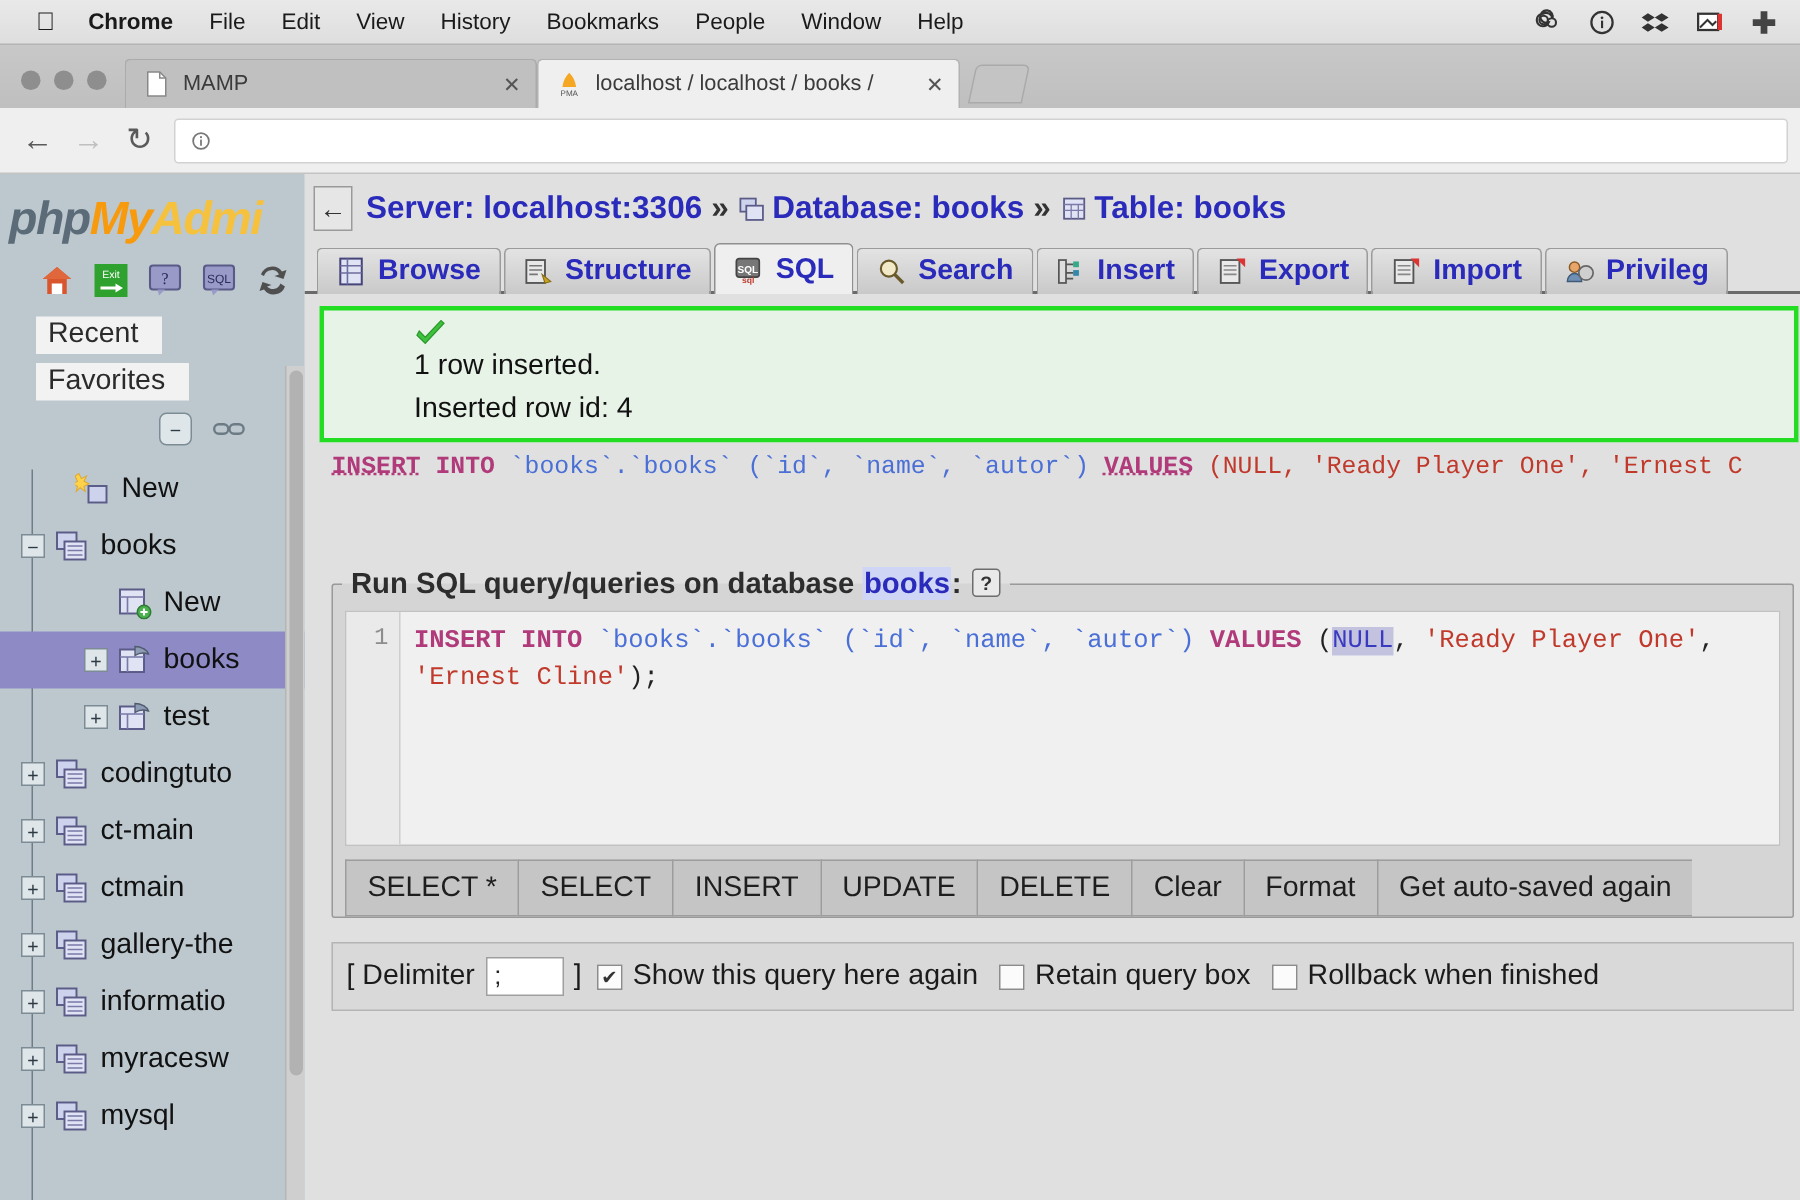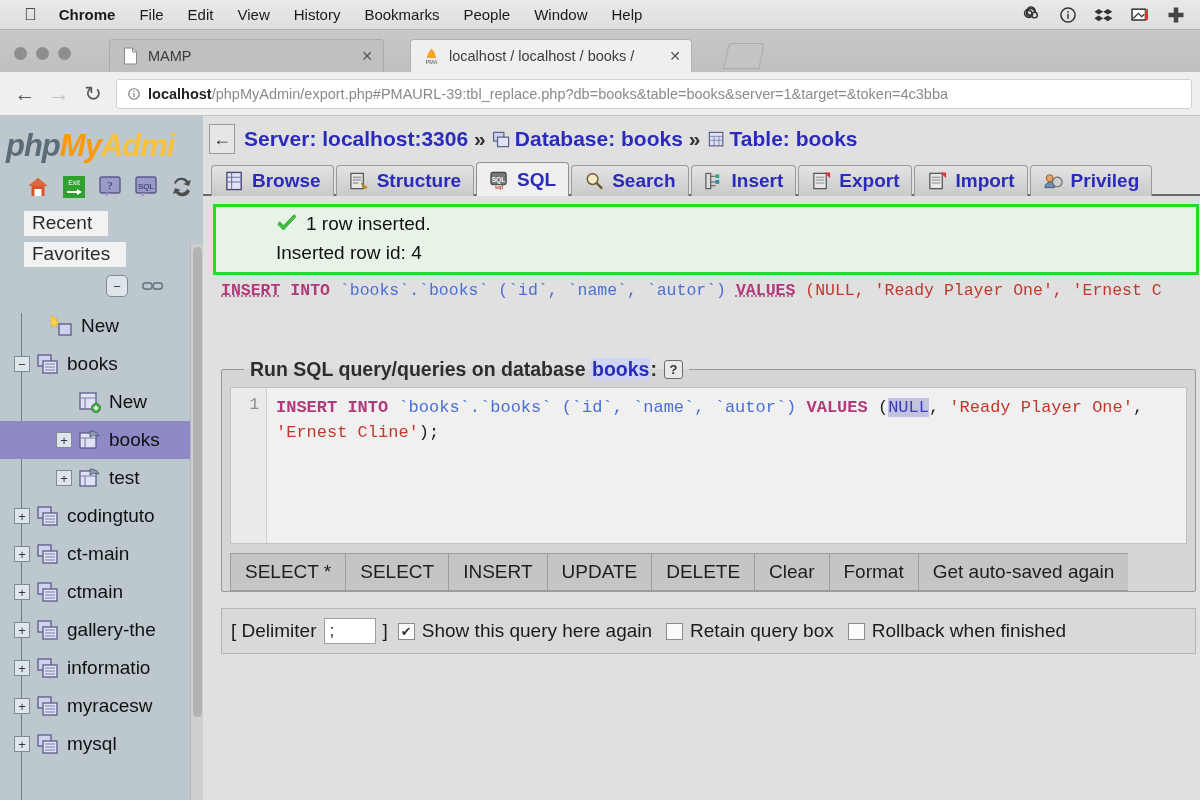--- a/index.html
+++ b/index.html
@@ -23,21 +23,21 @@
   .mac-menu-item{ margin-right:24px; white-space:nowrap; }
   .mac-menu-item.bold{ font-weight:bold; }
   .menubar-spacer{ flex:1; }
   .mac-status-icons{ display:flex; align-items:center; gap:16px; margin-right:4px;}
   .status-ico{ width:20px; height:20px; display:block; }
 
   
   .chrome-tabstrip{
     height:42px; width:1200px; position:relative;
     background:linear-gradient(to bottom,#c8c8c8 0%,#bfbfbf 100%);
-    display:flex; align-items:flex-end;gap:26px;
+    display:flex; align-items:flex-end;
   }
   .traffic{ display:flex; gap:9px; padding:0 12px 12px 14px; }
   .traffic span{ width:13px; height:13px; border-radius:50%; background:#8e8e8e; display:block;}
   .tab{
     height:33px; display:flex; align-items:center;
     padding:0 10px 0 12px; position:relative;
     font-size:14.5px; color:#3b3b3b;
     border-top-left-radius:4px; border-top-right-radius:4px;
     max-width:330px;
   }
@@ -149,21 +149,21 @@
     background:#efefef; border-color:#8f8f8f; height:34px; z-index:3;
   }
   .pmatab-ico{ width:21px;height:20px; flex:none;}
 
   .content{ padding:8px 0 0 10px; }
 
   .resultbox{
     border:3px solid #22dd22; background:#e7f3e7; width:986px;
     padding:6px 0 8px 0;
   }
-  .res-line1{ display:flex; align-items:center; padding-left:60px; font-size:19px; color:#111;}
+  .res-line1{ display:flex; align-items:flex-start; padding-left:60px; font-size:19px; color:#111;flex-direction:column;}
   .res-check{ width:22px;height:20px;margin-right:8px; flex:none;}
   .res-line2{ padding-left:60px; font-size:19px; color:#111; margin-top:7px;}
 
   .sqlecho{
     width:986px; background:#e0e0e0; padding:5px 0 6px 8px;
     font-family:"Liberation Mono", monospace; font-size:16.5px;
     white-space:nowrap; overflow:hidden; line-height:1.35;
   }
   .sqlecho-pad{ width:986px; height:28px; background:#e0e0e0;}
   .kw{ color:#b03a7a; font-weight:bold; }
@@ -171,21 +171,21 @@
   .tick{ color:#4a6fd6; }
   .punct{ color:#222; }
   .str{ color:#c0392b; }
   .nul{ color:#3a3ac0; }
 
   fieldset.runsql{
     width:975px; margin:22px 0 0 8px; border:1px solid #9a9a9a;
     background:#d5d5d5; padding:0; border-radius:2px;
   }
   fieldset.runsql > legend{
-    font-size:19.5px; font-weight:bold; color:#2d2d2d; padding:0 6px; margin-left:22px;
+    font-size:19.5px; font-weight:bold; color:#2d2d2d; padding:0 6px; margin-left:6px;
   }
   legend .dbname{ color:#2b2bbb; background:#cfd6f5; padding:0 1px;}
   .help-ic{
     display:inline-flex;width:19px;height:19px;border:1px solid #6d6d6d;
     background:#e9e9e9;border-radius:3px;align-items:center;justify-content:center;
     font-size:13px;color:#333;font-weight:bold;margin-left:7px; vertical-align:2px;
   }
   .editor{
     margin:6px 8px 0 8px; background:#f0f0f0; border:1px solid #c2c2c2;
     height:157px; display:flex; position:relative; overflow:hidden;
@@ -300,21 +300,20 @@
 <div class="chrome-toolbar">
   <span class="nav-btn">←</span>
   <span class="nav-btn dim">→</span>
   <span class="nav-btn">↻</span>
   <div class="omnibox">
     <svg class="omni-lock" width="14" height="14" viewBox="0 0 24 24">
       <circle cx="12" cy="12" r="9" fill="none" stroke="#777" stroke-width="2"></circle>
       <circle cx="12" cy="7.6" r="1.2" fill="#777"></circle>
       <rect x="11" y="10.4" width="2" height="7" fill="#777"></rect>
     </svg>
-    <span class="omni-url"><b>localhost</b><span>/phpMyAdmin/export.php#PMAURL-39:tbl_replace.php?db=books&amp;table=books&amp;server=1&amp;target=&amp;token=4c3bba</span></span>
   </div>
 </div>
 
 <div class="page">
 
   <div class="sidebar">
     <div class="pma-logo"><span class="php">php</span><span class="my">My</span><span class="admin">Admi</span></div>
 
     <div class="pma-iconrow">
       <svg class="pma-ic" viewBox="0 0 24 24">

